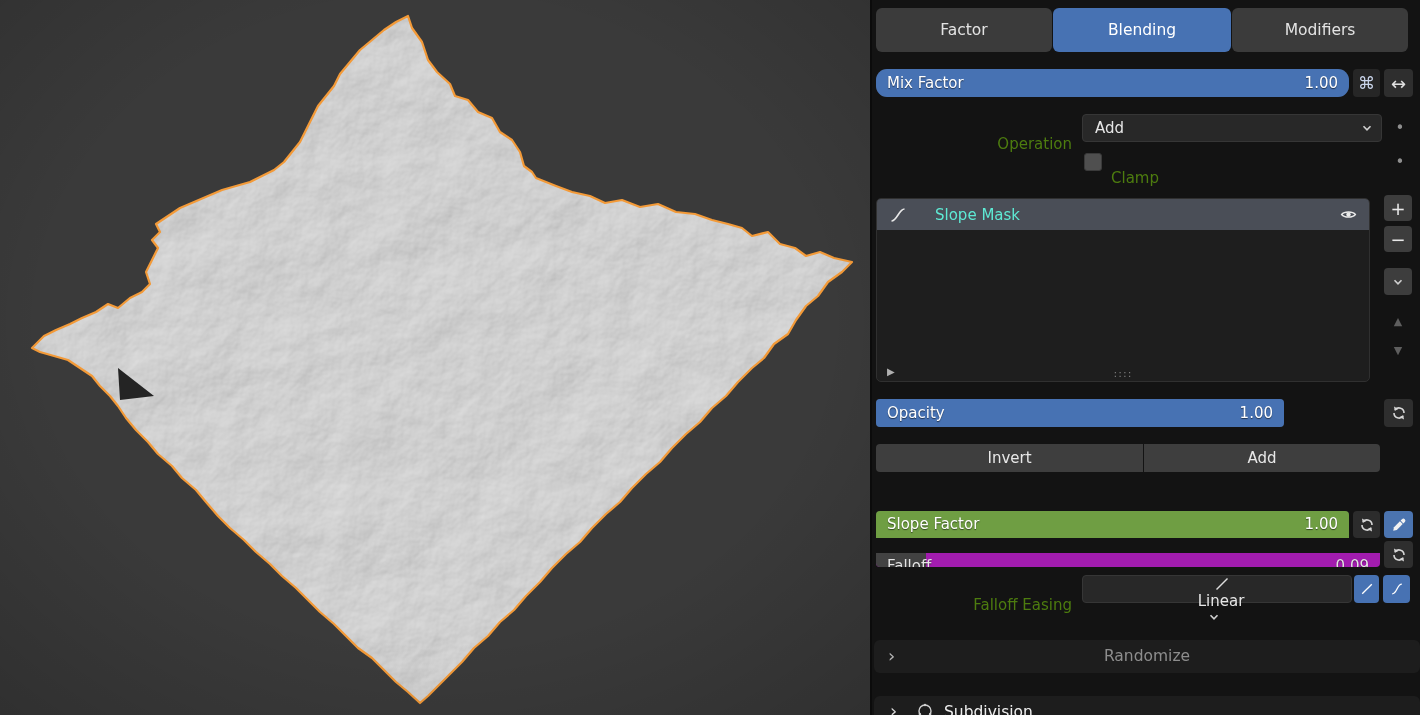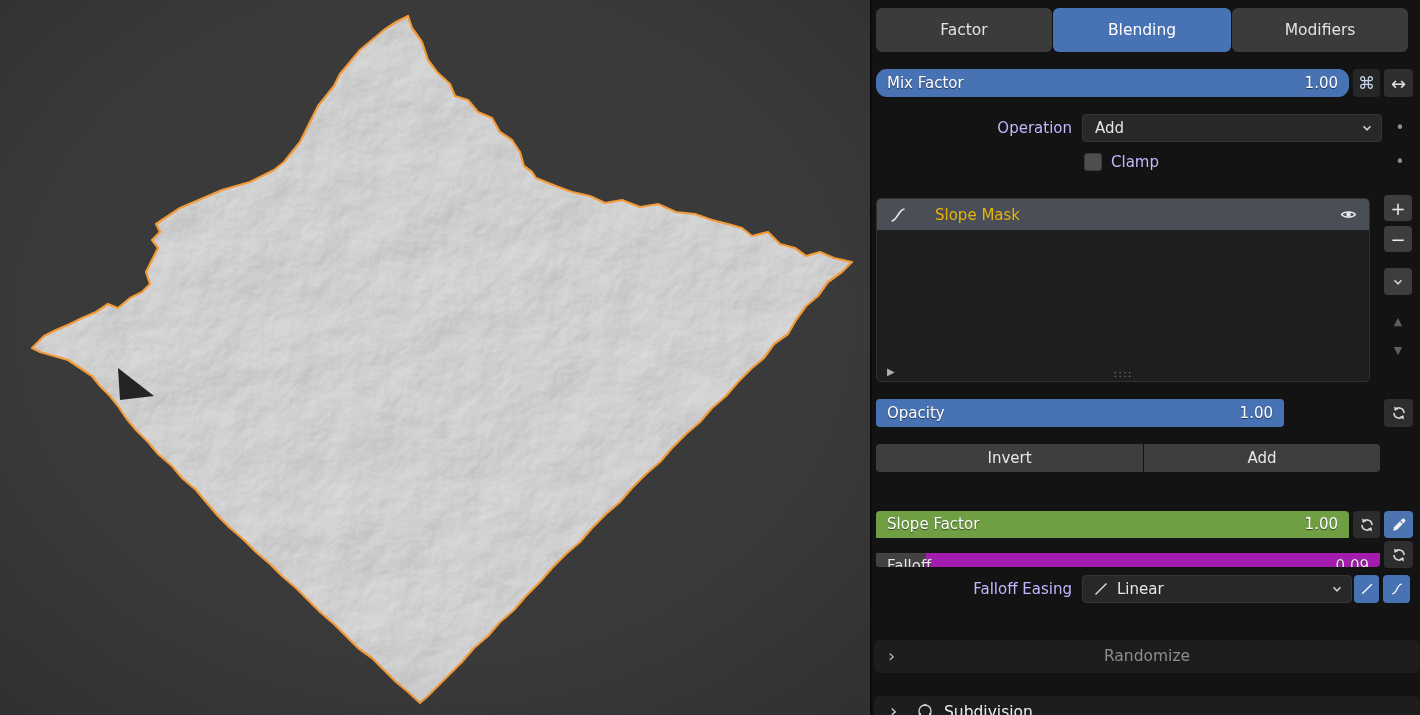--- a/index.html
+++ b/index.html
@@ -17,28 +17,28 @@
   .slider{position:absolute;height:28px;background:#2b2b2b;border-radius:4px;overflow:hidden;}
   .slider .fill{position:absolute;left:0;top:0;bottom:0;width:0;}
   .fill-blue{background:#4772b3;}
   .fill-green{background:#6f9e43;}
   .fill-gray{background:#424242;}
   .s-label{position:absolute;left:11px;top:0;bottom:0;line-height:inherit;color:#fff;z-index:1;
            text-shadow:0 1px 1px rgba(0,0,0,.55);font-size:15px;}
   .s-value{position:absolute;right:11px;top:0;bottom:0;color:#fff;z-index:1;
            text-shadow:0 1px 1px rgba(0,0,0,.55);font-size:15px;}
   .iconbtn{position:absolute;border-radius:4px;display:flex;align-items:center;justify-content:center;}
-  .lbl{font-size:15px;color:#c4b5fd;}
+  .lbl{font-size:15px;color:#4d7c0f;margin-top:16px;}
   .right{text-align:right;}
   .dropdown{position:absolute;height:28px;background:#282828;border:1px solid #363636;border-radius:4px;
             box-sizing:border-box;display:flex;align-items:center;color:#e6e6e6;font-size:15px;}
   .dot{color:#8f8f8f;font-size:15px;text-align:center;}
   .gray-btn{position:absolute;background:#3e3e3e;color:#e8e8e8;font-size:15px;text-align:center;}
   .listbox{position:absolute;background:#1e1e1e;border:1px solid #303030;border-radius:5px;box-sizing:border-box;overflow:hidden;}
-  .listrow{position:absolute;left:0;right:0;top:0;height:31px;background:#4a4e57;display:flex;align-items:center;color:#eab308;font-size:15px;}
+  .listrow{position:absolute;left:0;right:0;top:0;height:31px;background:#4a4e57;display:flex;align-items:center;color:#5eead4;font-size:15px;}
   .sidebtn{position:absolute;left:512px;width:28px;background:#3d3d3d;border-radius:4px;color:#e8e8e8;
            display:flex;align-items:center;justify-content:center;}
   .panelhdr{position:absolute;left:2px;width:546px;background:#1d1d1d;border-radius:6px;}
   .chev{color:#b4b4b4;font-size:18px;line-height:1;}
 </style>
 </head>
 <body>
 
 <div class="app">
 
@@ -204,21 +204,21 @@
               <path d="M13 8a5 5 0 0 0-9-3"></path>
               <path d="M3 8a5 5 0 0 0 9 3"></path>
             </g>
             <path d="M3 1.6l.7 4.1 3.7-1.7z" fill="#d6d6d6"></path>
             <path d="M13 14.4l-.7-4.1-3.7 1.7z" fill="#d6d6d6"></path>
           </svg>
       </span>
     </div>
 
     <div class="lbl right abs" style="left:4px;top:575px;width:196px;line-height:28px;">Falloff Easing</div>
-    <div class="dropdown" style="left:210px;top:575px;width:270px;">
+    <div class="dropdown" style="left:210px;top:575px;width:270px;flex-direction:column;">
       <span style="margin-left:10px;display:flex;">
         <svg width="16" height="16" viewBox="0 0 16 16">
             <path d="M2.5 13.5L13.5 2.5" stroke="#dddddd" stroke-width="1.5"></path>
           </svg>
       </span>
       <span style="margin-left:8px;flex:1;">Linear</span>
       <span style="margin-right:7px;display:flex;">
         <svg width="14" height="14" viewBox="0 0 14 14">
             <path d="M3.5 5.2L7 8.8l3.5-3.6" fill="none" stroke="#cfcfcf" stroke-width="1.6"></path>
           </svg>

